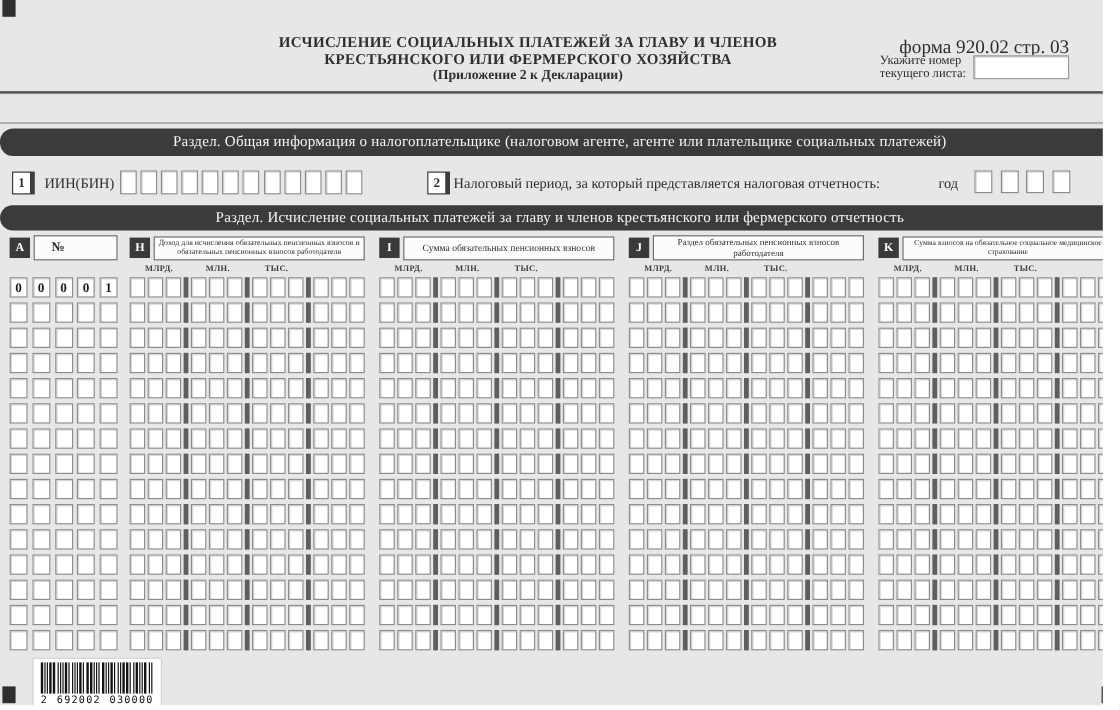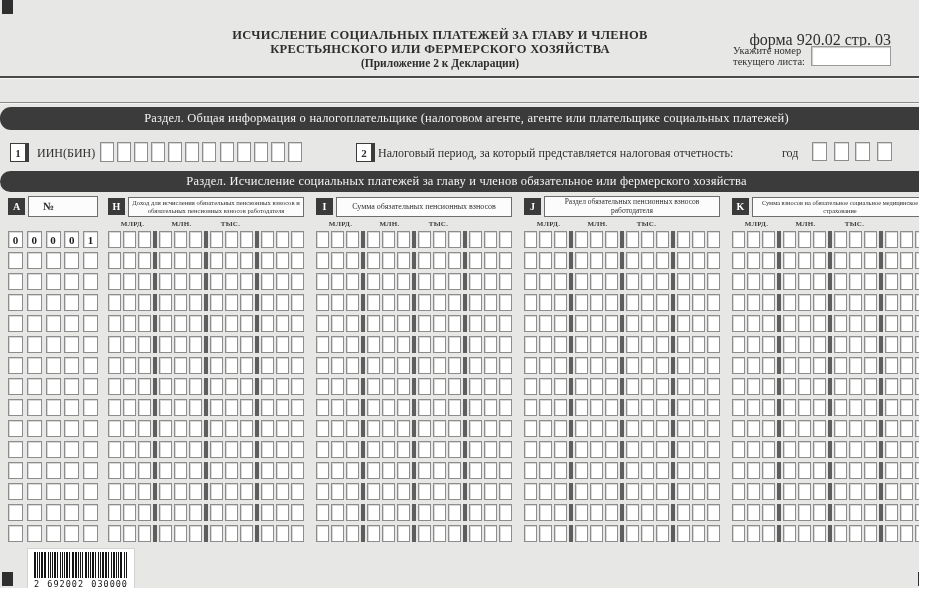--- a/index.html
+++ b/index.html
@@ -128,21 +128,21 @@
     <div class="flabel fl2">Налоговый период, за который представляется налоговая отчетность:</div>
     <div class="flabel flyear">год</div>
     <div class="cells yearcells">
         <div class="cell"></div>
         <div class="cell"></div>
         <div class="cell"></div>
         <div class="cell"></div>
       </div>
   </div>
 
-  <div class="secbar s2">Раздел. Исчисление социальных платежей за главу и членов обязательное или фермерского хозяйства</div>
+  <div class="secbar s2">Раздел. Исчисление социальных платежей за главу и членов крестьянского или фермерского отчетность</div>
 
   <div class="tablewrap">
     <div class="thead">
       <div class="hcol acolw">
         <div class="codebox">A</div>
         <div class="labelbox lbl-a">№</div>
       </div>
       <div class="hcol ncolw">
         <div class="codebox">H</div>
         <div class="labelbox lbl-h">Доход для исчисления обязательных пенсионных взносов и обязательных пенсионных взносов работодателя</div>

